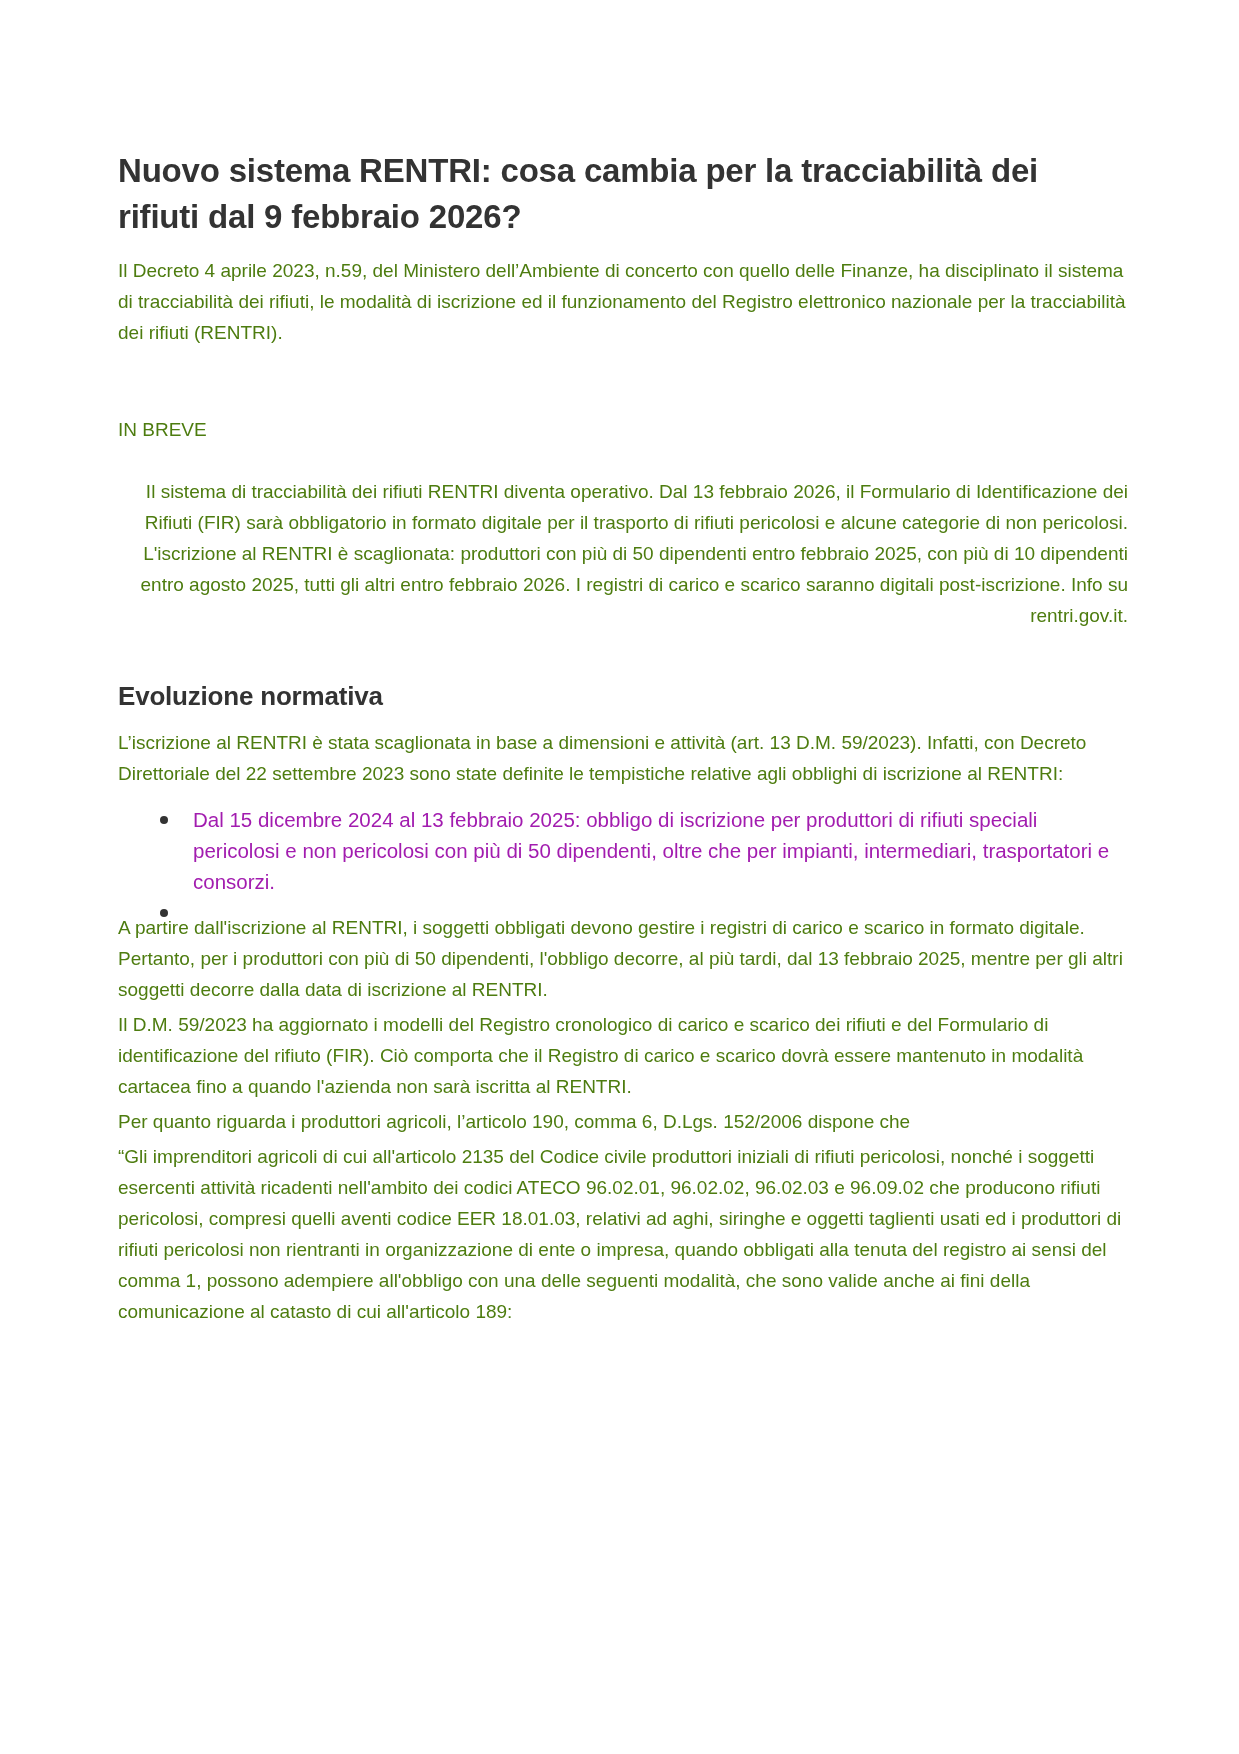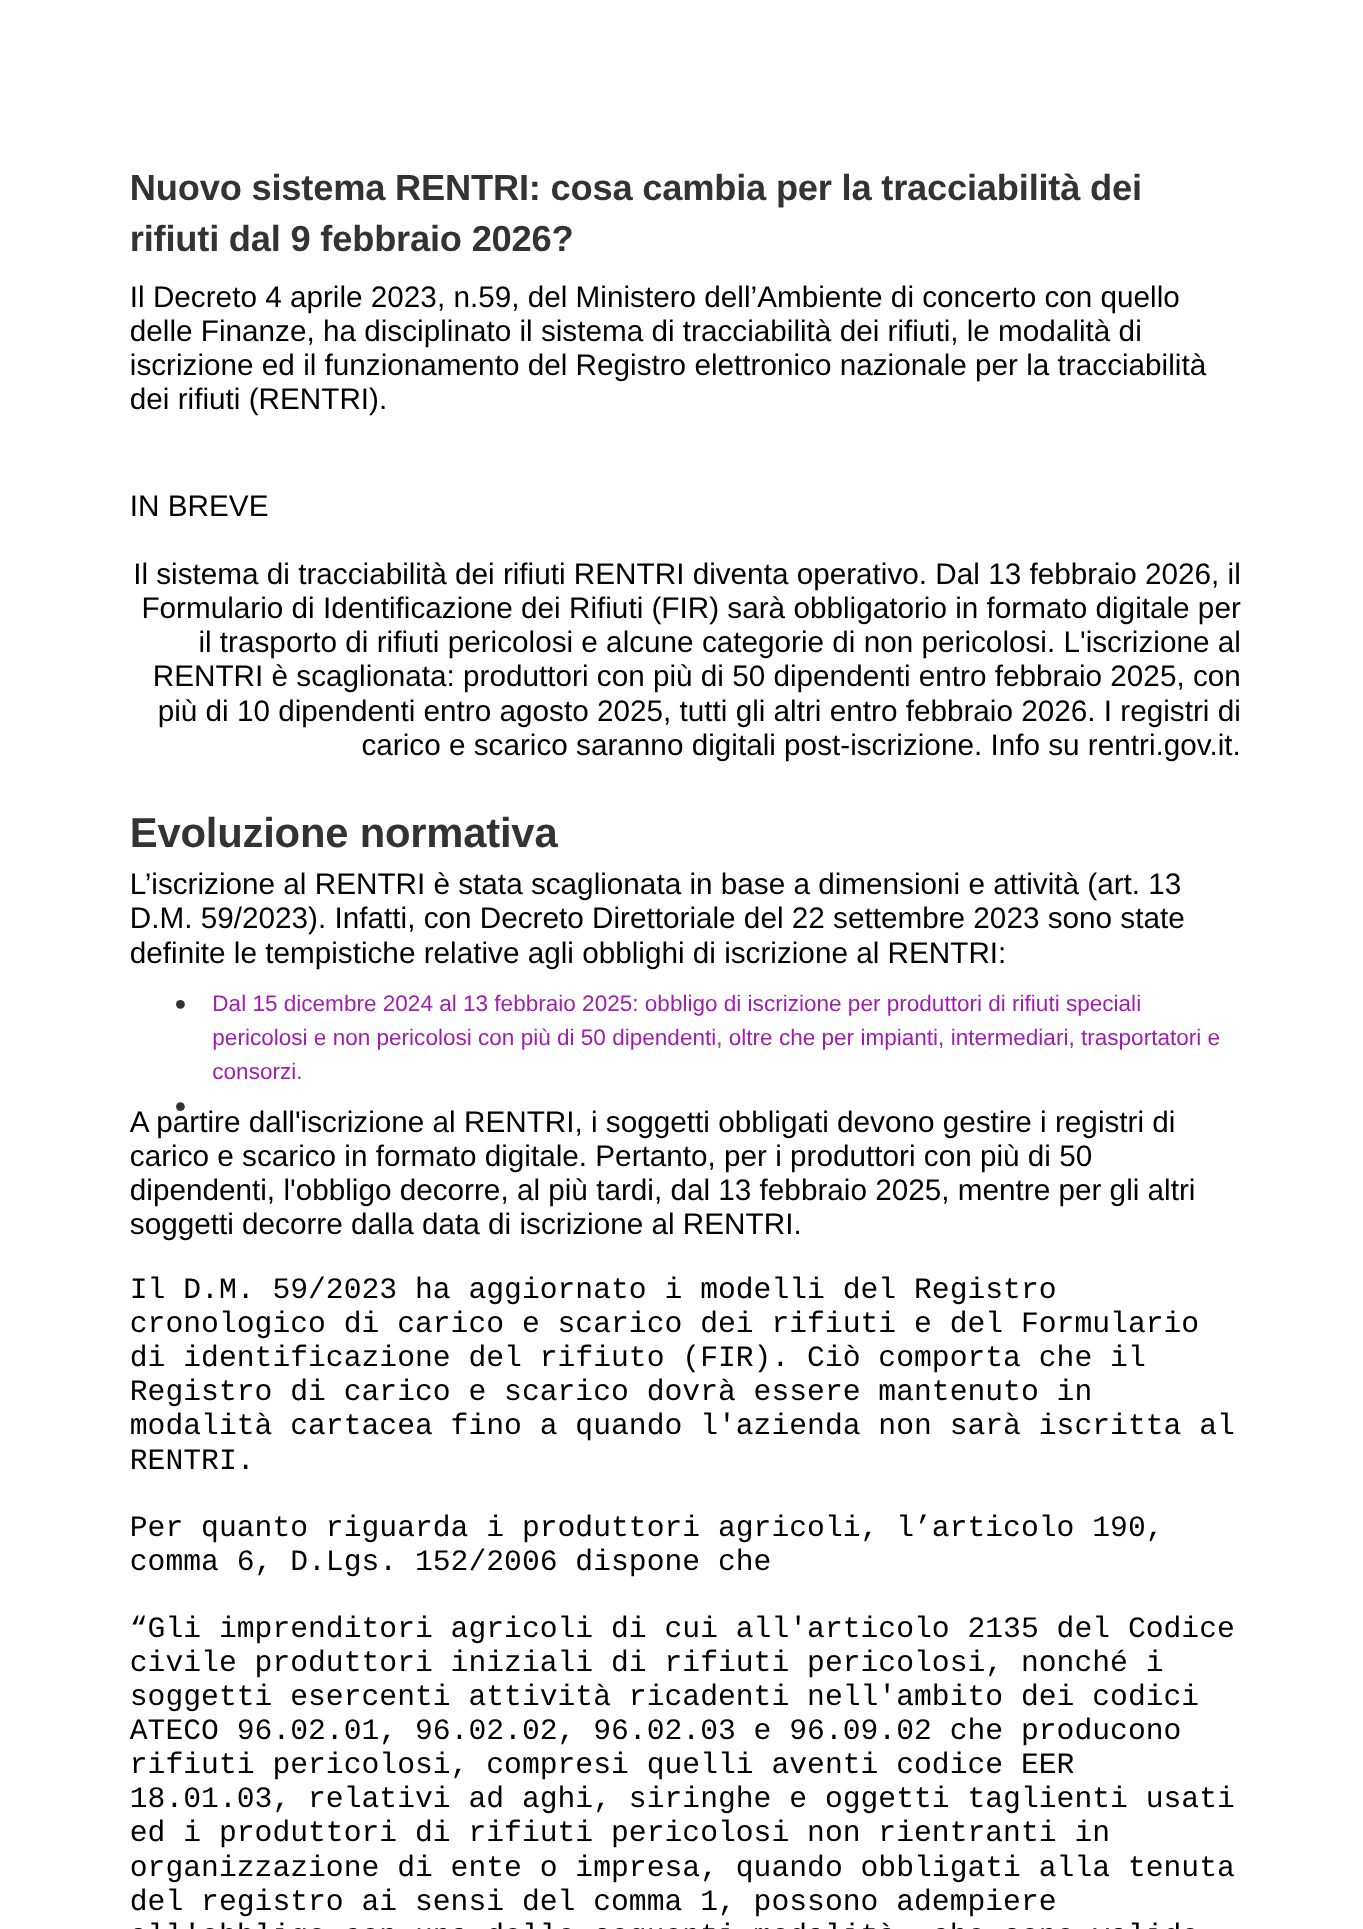--- a/index.html
+++ b/index.html
@@ -24,31 +24,31 @@
     h1.doc-title {
       margin: 0;
       font-size: 33px;
       line-height: 46px;
       font-weight: bold;
       color: #333333;
       letter-spacing: -0.2px;
     }
     h2.section-title {
       margin: 0;
-      font-size: 38px;
+      font-size: 26px;
       line-height: 44px;
       font-weight: bold;
       color: #333333;
       letter-spacing: -0.2px;
     }
     p {
       margin: 0;
-      font-size: 27px;
+      font-size: 19px;
       line-height: 31px;
-      color: #000000;
+      color: #4d7c0f;
     }
     .intro { margin-top: 15px; }
     .in-breve { margin-top: 66px; }
     .summary { margin-top: 31px; text-align: right; }
     .section-title { margin-top: 43px !important; }
     .evo-p1 { margin-top: 9px; }
     ul.bullets {
       margin: 15px 0 0 0;
       padding: 0 0 0 75px;
       list-style: none;
@@ -62,21 +62,21 @@
     ul.bullets li .bullet {
       position: absolute;
       left: -33px;
       top: 12px;
       width: 8px;
       height: 8px;
       border-radius: 50%;
       background: #333333;
     }
     .after-list { margin-top: 15px; }
-    .gap { margin-top: 30px; font-family: Liberation Mono, monospace; }
+    .gap { margin-top: 4px; }
   </style>
 </head>
 <body>
 
 <div class="page">
   <h1 class="doc-title">Nuovo sistema RENTRI: cosa cambia per la tracciabilità dei rifiuti dal 9 febbraio 2026?</h1>
 
   <p class="intro">Il Decreto 4 aprile 2023, n.59, del Ministero dell’Ambiente di concerto con quello delle Finanze, ha disciplinato il sistema di tracciabilità dei rifiuti, le modalità di iscrizione ed il funzionamento del Registro elettronico nazionale per la tracciabilità dei rifiuti (RENTRI).</p>
 
   <p class="in-breve">IN BREVE</p>

